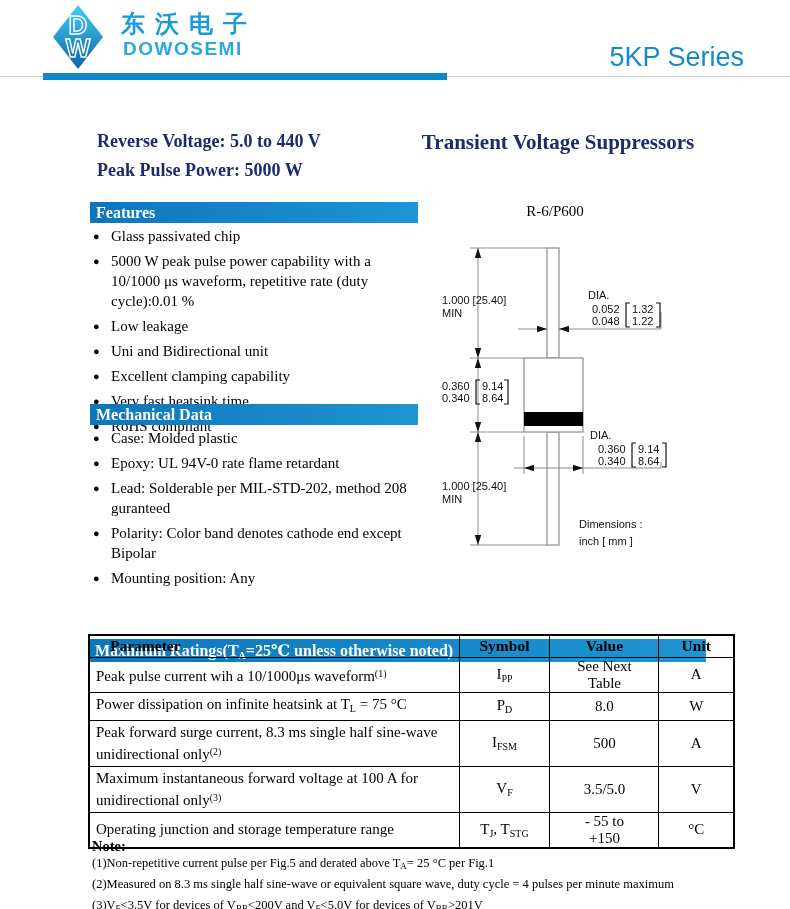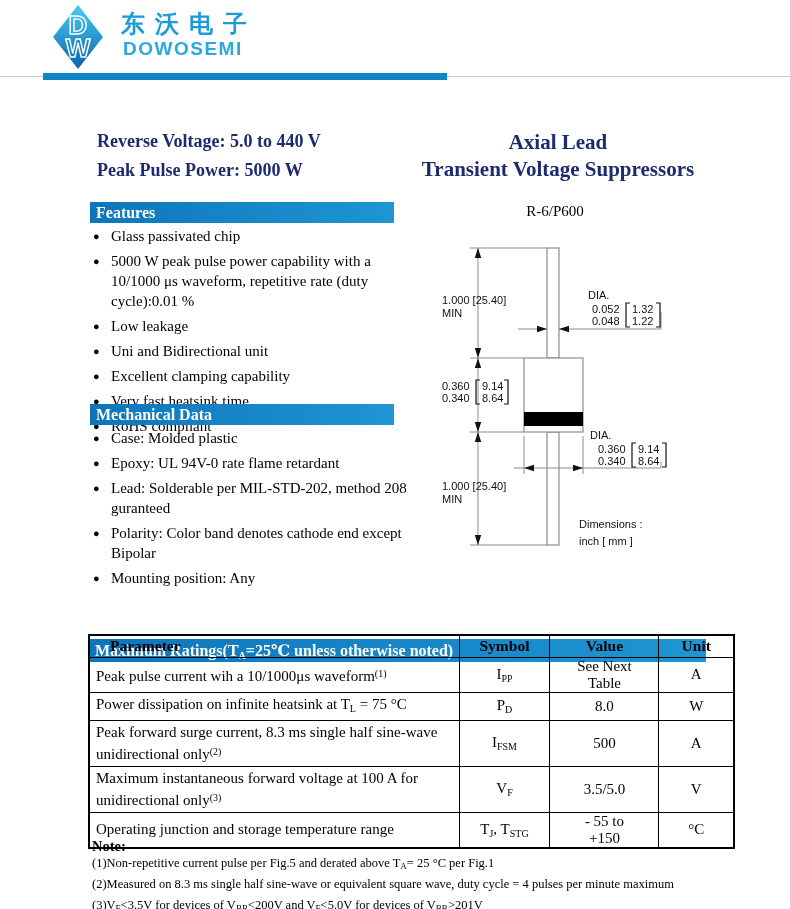--- a/index.html
+++ b/index.html
@@ -30,21 +30,21 @@
 
   
   .navy { color:#1c2b6e; }
   #hl1 { left:97px; top:131px; font-size:18px; font-weight:bold; }
   #hl2 { left:97px; top:160px; font-size:18px; font-weight:bold; }
   #main-title { left:383px; top:129px; width:350px; text-align:center;
     font-size:21px; font-weight:bold; line-height:27px; }
 
   
   .secbar {
-    width:304px; height:21px; line-height:21px; padding-left:6px;
+    width:328px; height:21px; line-height:21px; padding-left:6px;
     background:linear-gradient(90deg,#0d76bb,#1f95d3);
     color:#fff; font-size:16px; font-weight:bold;
   }
   #features-bar { left:90px; top:202px; }
   #mech-bar { left:90px; top:404px; }
 
   
   .blist { left:90px; width:330px; list-style:none; }
   #features-list { top:226px; }
   #mech-list { top:428px; }
@@ -108,25 +108,25 @@
         <stop offset="1" stop-color="#0c63ac"></stop>
       </linearGradient>
     </defs>
     <polygon points="26,1 51,33 26,65 1,33" fill="url(#dg)"></polygon>
     <text x="26" y="30" text-anchor="middle" font-size="26" font-weight="bold" font-family="Liberation Sans, DejaVu Sans, sans-serif" fill="none" stroke="#ffffff" stroke-width="1.4">D</text>
     <text x="26" y="53" text-anchor="middle" font-size="26" font-weight="bold" font-family="Liberation Sans, DejaVu Sans, sans-serif" fill="none" stroke="#ffffff" stroke-width="1.4">W</text>
   </svg>
 
   <div class="abs" id="brand-cn">东沃电子</div>
   <div class="abs" id="brand-en">DOWOSEMI</div>
+  <div class="abs" id="series">5KP Series</div>
 
   <div class="abs navy" id="hl1">Reverse Voltage: 5.0 to 440 V</div>
   <div class="abs navy" id="hl2">Peak Pulse Power: 5000 W</div>
   <div class="abs navy" id="main-title">
-    <div>Axial Lead</div>
     <div>Transient Voltage Suppressors</div>
   </div>
 
   <div class="abs secbar" id="features-bar">Features</div>
   <ul class="abs blist" id="features-list">
     <li>
         <span class="bullet">●</span>
         <span class="btext">Glass passivated chip</span>
       </li>
     <li>

